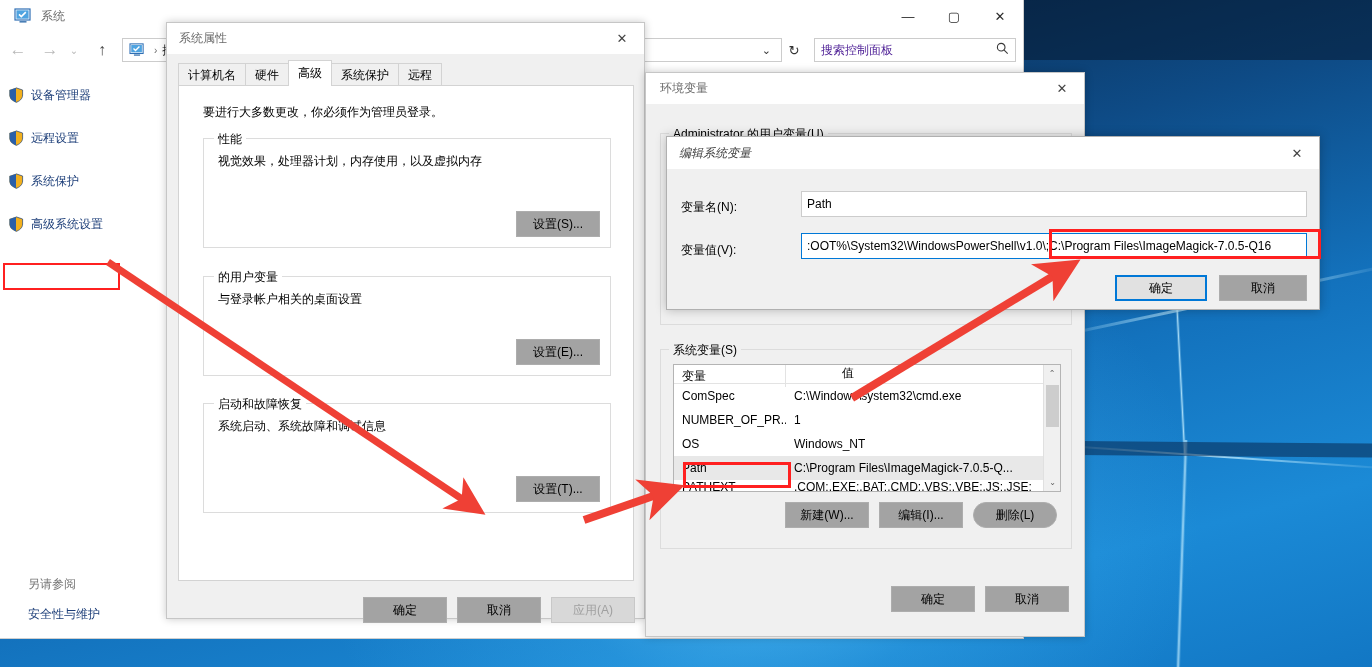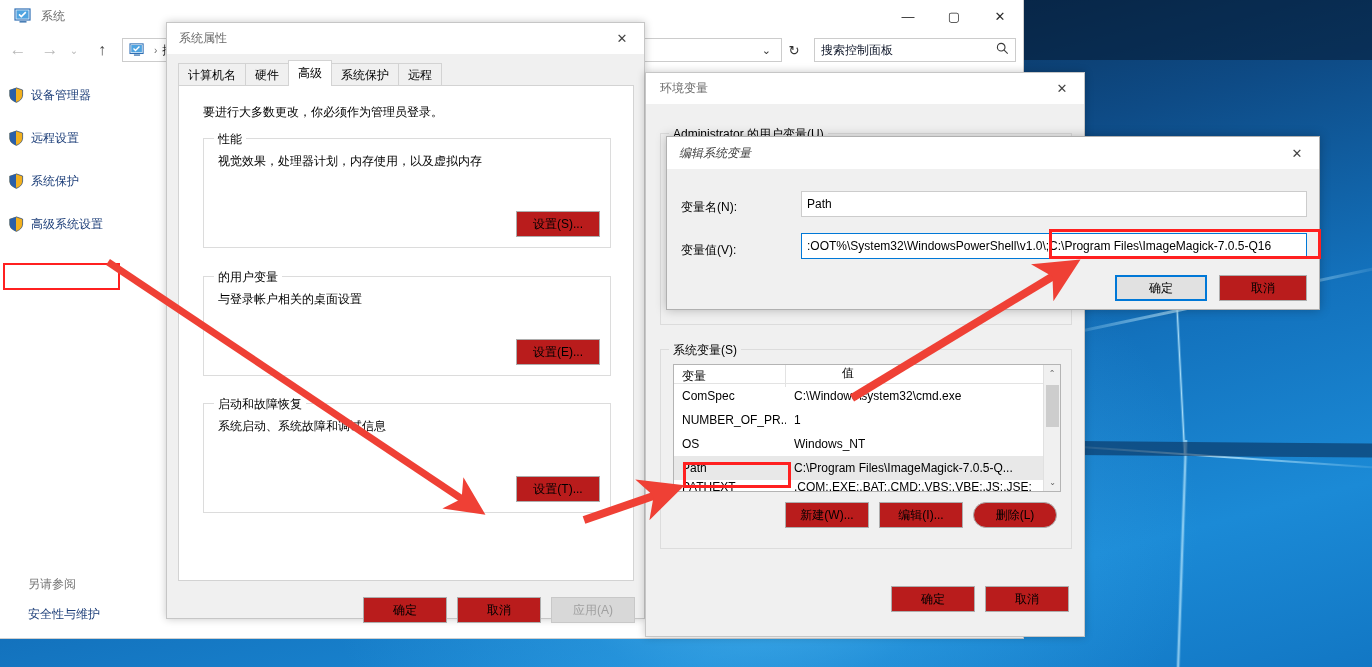--- a/index.html
+++ b/index.html
@@ -90,21 +90,21 @@
     margin-left:auto; color:#333; font-size:11px; padding:0 6px;
   }
   .refresh-btn {
     width:24px; height:24px; display:flex;align-items:center;justify-content:center;
     color:#333; font-size:13px;
   }
   .search-box {
     margin-left:8px; height:24px; width:202px;
     border:1px solid #cccccc; background:#fff;
     display:flex; align-items:center; padding:0 6px;
-    font-size:12px; color:#0f172a;
+    font-size:12px; color:#4c1d95;
   }
   .search-mag { margin-left:auto; color:#444; font-size:12px; }
 
   .cp-body { position:absolute; left:0; top:68px; width:1023px; height:570px; background:#fff; }
   .cp-sidebar { position:absolute; left:0; top:0; width:200px; height:570px; }
   .side-head {
     font-size:12px; color:#0b2f6b; padding:24px 0 0 28px;
   }
   .side-item {
     display:flex; align-items:center; height:26px; padding-left:8px; margin-top:17px;
@@ -168,21 +168,21 @@
     position:absolute; border:1px solid #dcdcdc;
   }
   .group-legend {
     position:absolute; top:-8px; left:10px; background:#fff;
     padding:0 4px; font-size:12px; color:#000;
   }
   .group-desc {
     position:absolute; left:14px; top:14px; font-size:12px; color:#000;
   }
   .btn {
-    border:1px solid #adadad; background:#b91c1c; color:#000;
+    border:1px solid #adadad; background:#a3a3a3; color:#000;
     font-size:12px; font-family:"Liberation Sans","DejaVu Sans",sans-serif;
     display:flex; align-items:center; justify-content:center;
   }
   .btn.disabled { color:#a0a0a0; background:#d8d8d8; border-color:#c8c8c8; }
   .btn.default { border:2px solid #0078d7; background:#e1e1e1; }
 
   .sp-envbtn {
     position:absolute; left:474px; top:446px; width:110px; height:26px;
   }
   .sp-bottom-btns {

